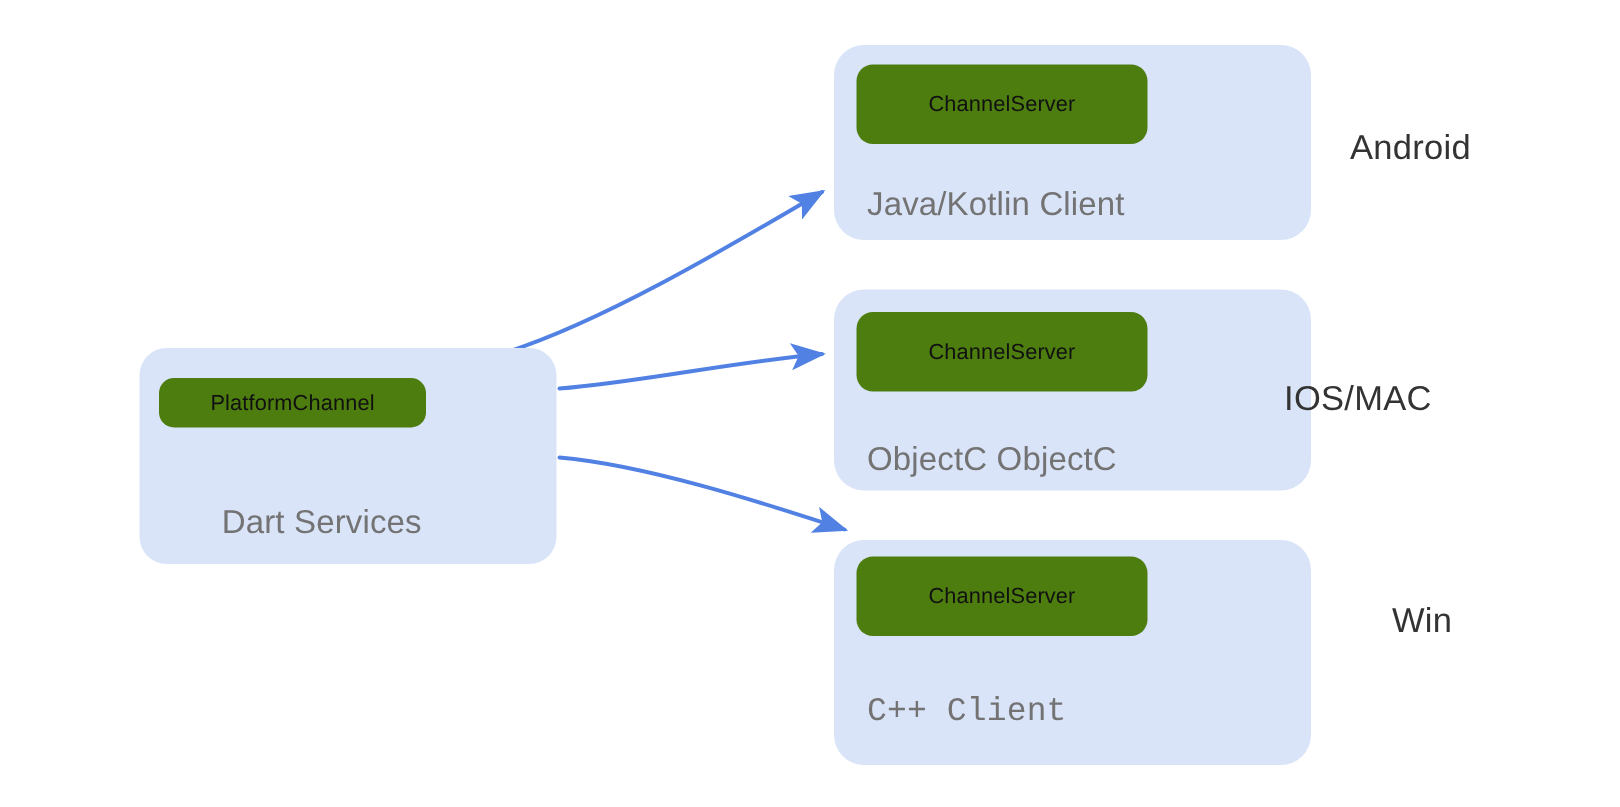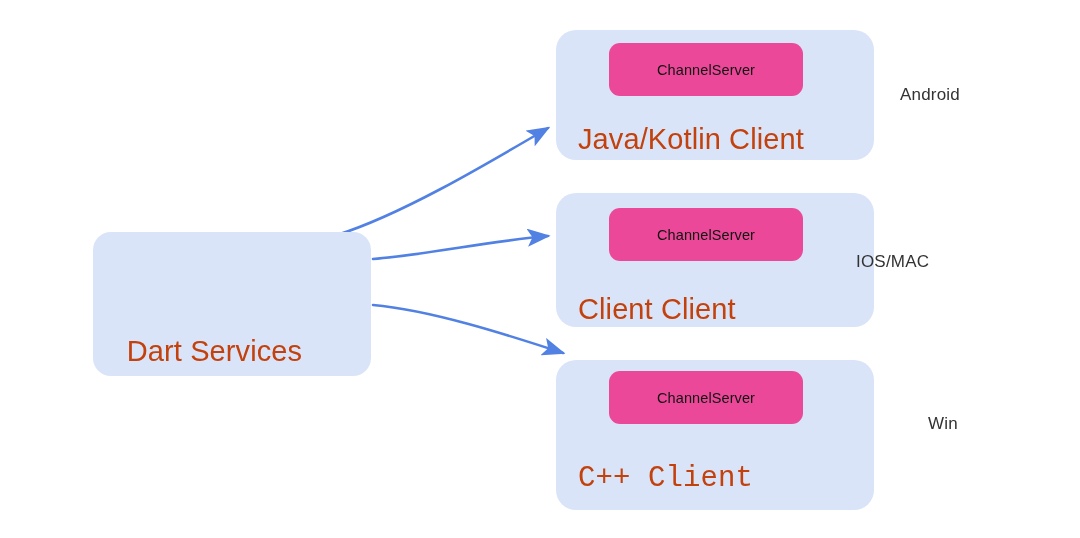--- a/index.html
+++ b/index.html
@@ -34,38 +34,37 @@
   .node {
     position: absolute;
     background: #dae4f8;
     border-radius: 20px;
     box-sizing: border-box;
   }
 
   
   .badge {
     position: absolute;
-    background: #ec4899;
+    background: #4d7c0f;
     border-radius: 11px;
     display: flex;
     align-items: center;
     justify-content: center;
     color: #111111;
     font-size: 14.5px;
     font-weight: 400;
     letter-spacing: 0.1px;
     box-sizing: border-box;
-    margin-left: 38px;
   }
 
   
   .node-label {
     position: absolute;
-    color: #c2410c;
-    font-size: 29px;
+    color: #737373;
+    font-size: 22px;
     font-weight: 400;
     white-space: nowrap;
     letter-spacing: 0.1px;
   }
 
   
   #node-dart {
     left: 93px;
     top: 232px;
     width: 278px;
@@ -109,28 +108,28 @@
     left: 22px;
   }
   #label-android { top: 93px;  }
   #label-ios     { top: 100px; }
   #label-win     { top: 102px; font-family: Liberation Mono, monospace; }
 
   
   .platform-label {
     position: absolute;
     color: #333333;
-    font-size: 17px;
+    font-size: 23px;
     font-weight: 400;
     white-space: nowrap;
     letter-spacing: 0.2px;
   }
   #platform-android { left: 900px; top: 85px;  }
   #platform-ios     { left: 856px; top: 252px; }
-  #platform-win     { left: 928px; top: 414px; }
+  #platform-win     { left: 928px; top: 400px; }
 </style>
 </head>
 <body>
 
 <div id="canvas">
 
   <svg id="arrows" viewBox="0 0 1080 538" width="1080" height="538" xmlns="http://www.w3.org/2000/svg">
     <defs>
       <marker id="arrowhead" markerWidth="9" markerHeight="7" refX="8" refY="3.5" orient="auto" markerUnits="strokeWidth">
         <path d="M0,0 L9,3.5 L0,7 L2,3.5 Z" fill="#5281e4"></path>
@@ -138,31 +137,32 @@
     </defs>
 
     <path d="M 337,235 C 400,215 480,168 548,128" fill="none" stroke="#5281e4" stroke-width="2.6" stroke-linecap="round" marker-end="url(#arrowhead)"></path>
 
     <path d="M 373,259 C 425,255 490,241 548,236" fill="none" stroke="#5281e4" stroke-width="2.6" stroke-linecap="round" marker-end="url(#arrowhead)"></path>
 
     <path d="M 373,305 C 430,310 505,334 563,353" fill="none" stroke="#5281e4" stroke-width="2.6" stroke-linecap="round" marker-end="url(#arrowhead)"></path>
   </svg>
 
   <div class="node" id="node-dart">
+    <div class="badge" id="badge-platformchannel">PlatformChannel</div>
     <div class="node-label" id="label-dart">Dart Services</div>
   </div>
 
   <div class="node client-node" id="node-android">
     <div class="badge client-badge" id="badge-android-server">ChannelServer</div>
     <div class="node-label client-label" id="label-android">Java/Kotlin Client</div>
   </div>
 
   <div class="node client-node" id="node-ios">
     <div class="badge client-badge" id="badge-ios-server">ChannelServer</div>
-    <div class="node-label client-label" id="label-ios">Client Client</div>
+    <div class="node-label client-label" id="label-ios">ObjectC ObjectC</div>
   </div>
 
   <div class="node client-node" id="node-win">
     <div class="badge client-badge" id="badge-win-server">ChannelServer</div>
     <div class="node-label client-label" id="label-win">C++ Client</div>
   </div>
 
   <div class="platform-label" id="platform-android">Android</div>
   <div class="platform-label" id="platform-ios">IOS/MAC</div>
   <div class="platform-label" id="platform-win">Win</div>

